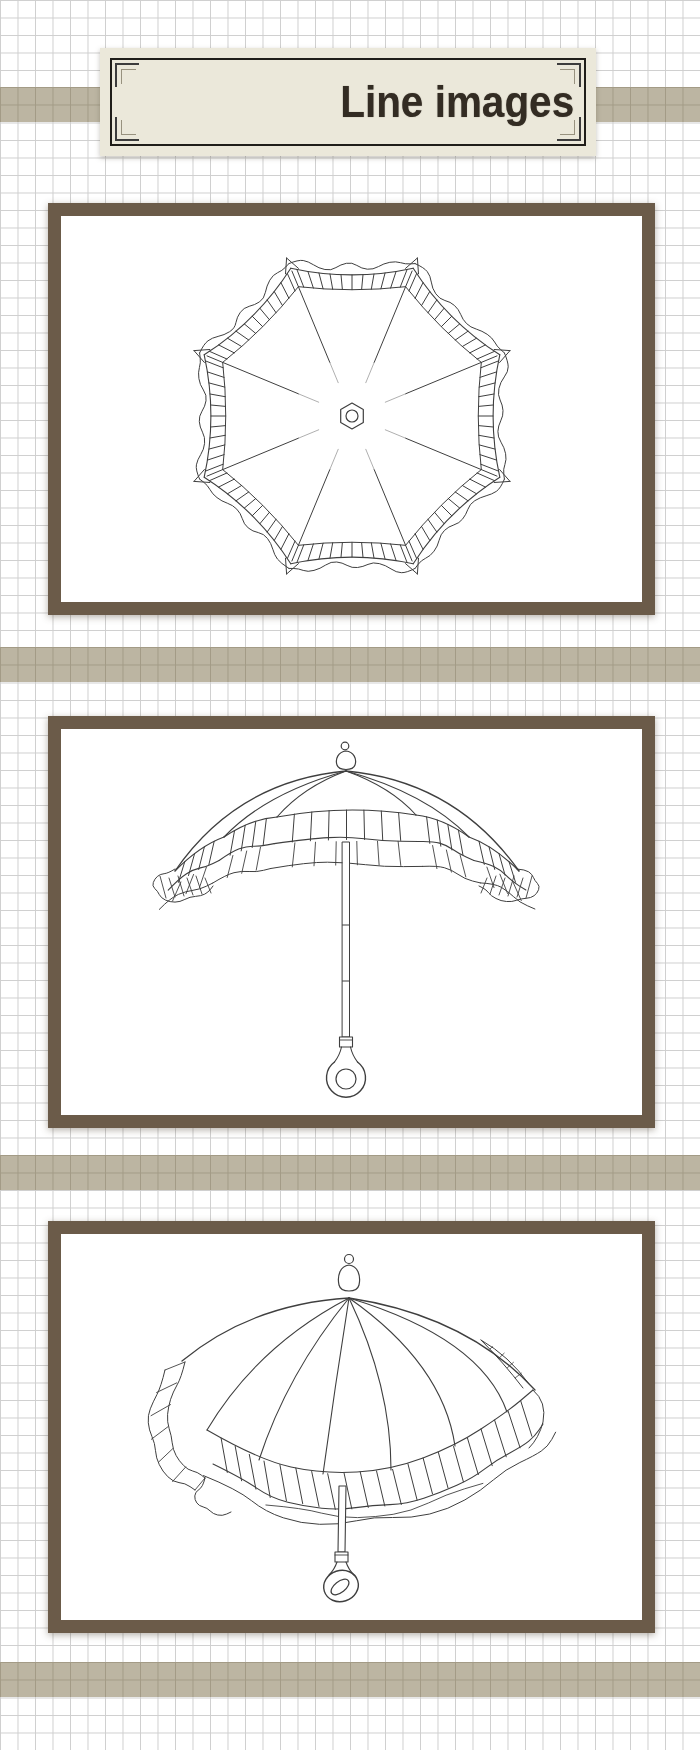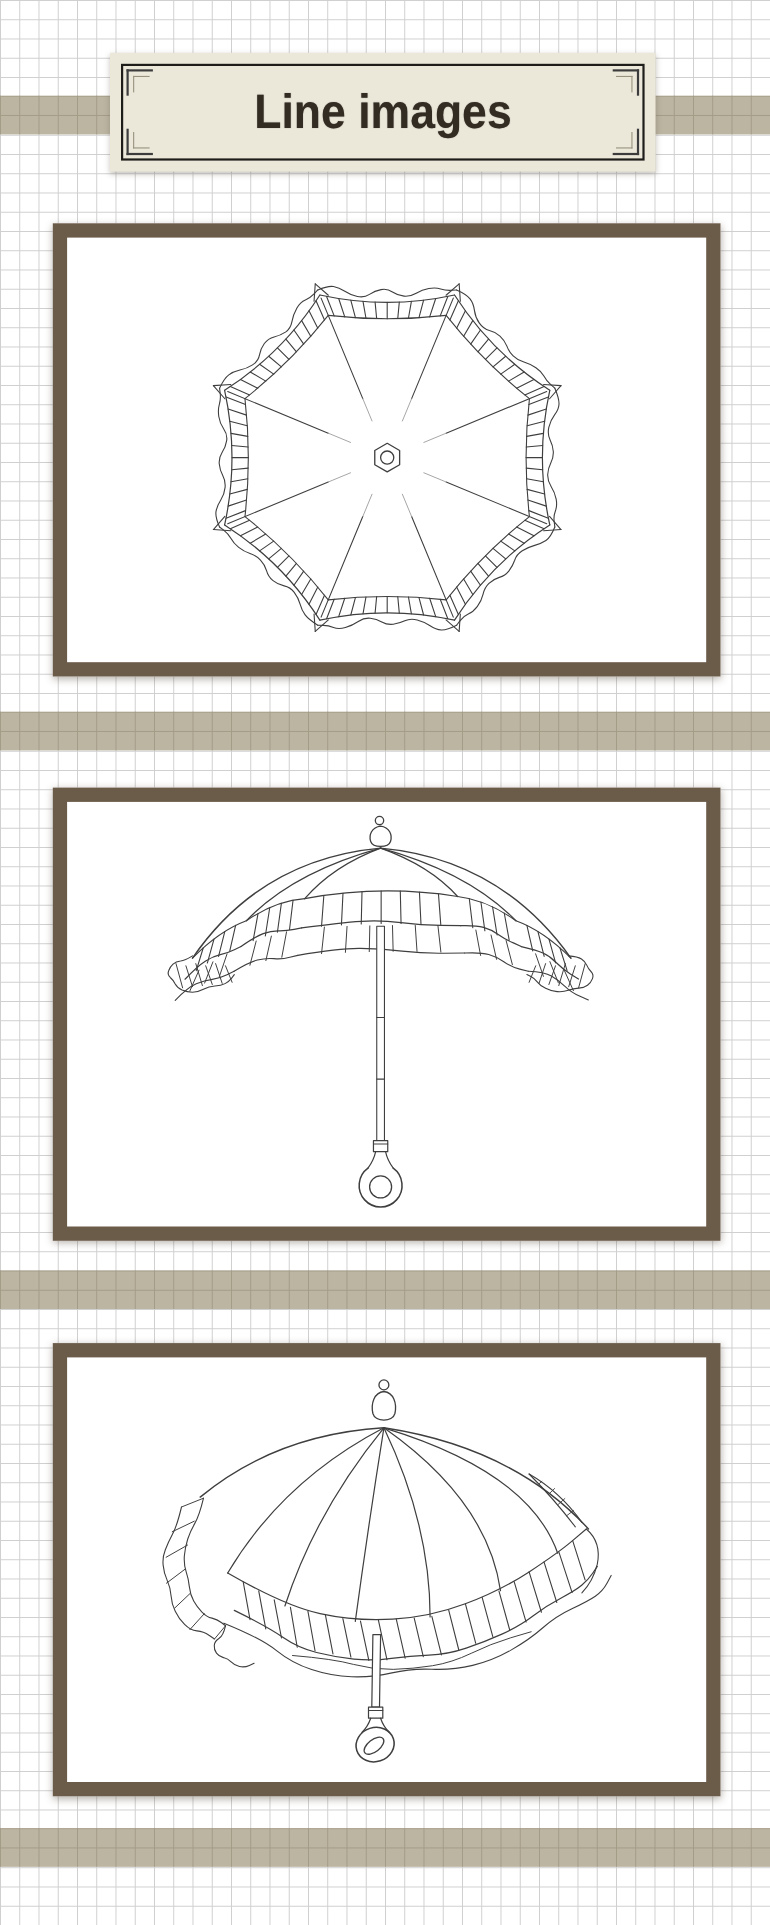--- a/index.html
+++ b/index.html
@@ -21,21 +21,21 @@
     background-size:17.5px 17.5px;
   }
   .b0{top:87px}.b1{top:647px}.b2{top:1155px}.b3{top:1662px}
   .plate{
     position:absolute;left:100px;top:48px;width:496px;height:108px;
     background:var(--c-plate,#ebe8da);
     box-shadow:0 2px 5px rgba(90,80,65,.35);
   }
   .plate-border{
     position:absolute;inset:10px;border:2px solid var(--c-plateborder,#1f1d19);
-    display:flex;align-items:center;justify-content:center;
+    display:flex;align-items:center;justify-content:flex-end;
   }
   .cnr{position:absolute;width:22px;height:22px;pointer-events:none}
   .cnr::before{content:"";position:absolute;left:0;top:0;width:100%;height:100%;
     border-left:2px solid #3c3c3c;border-top:2px solid #3c3c3c}
   .cnr::after{content:"";position:absolute;left:6px;top:6px;width:64%;height:64%;
     border-left:1.5px solid #98927f;border-top:1.5px solid #98927f}
   .tl{left:3px;top:3px}
   .tr{right:3px;top:3px;transform:scaleX(-1)}
   .bl{left:3px;bottom:3px;transform:scaleY(-1)}
   .br{right:3px;bottom:3px;transform:scale(-1)}

